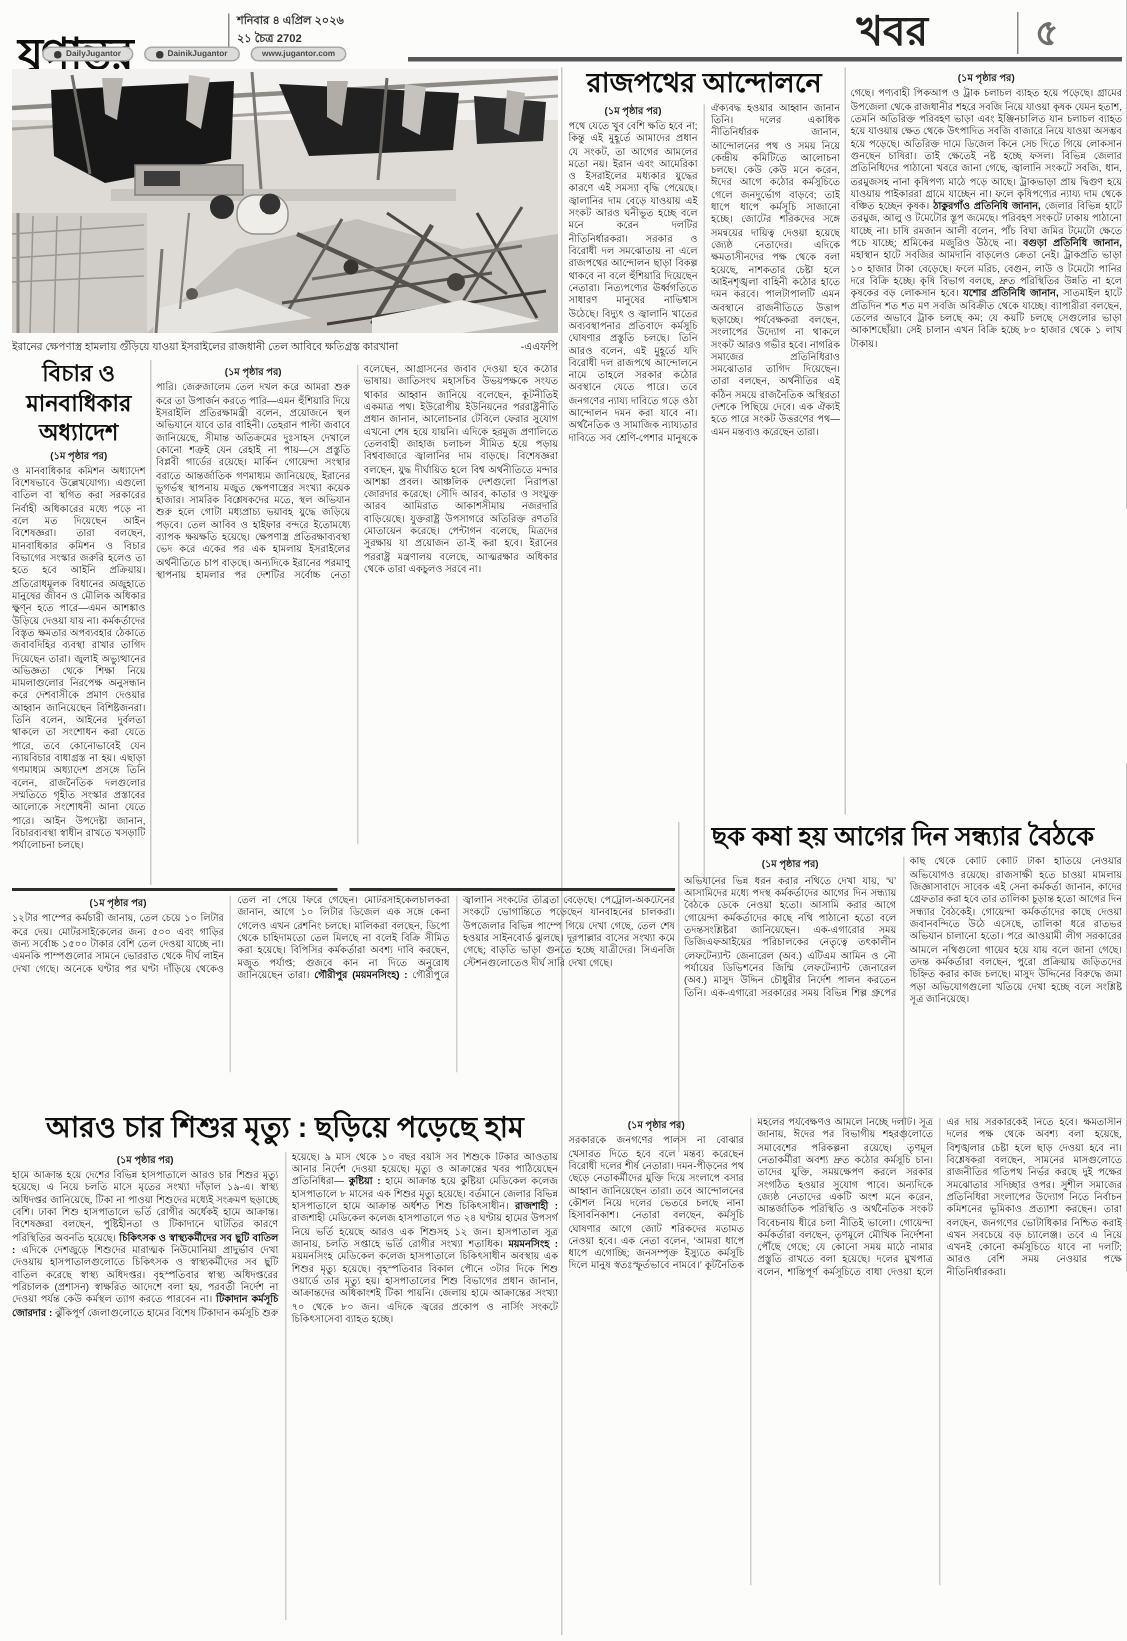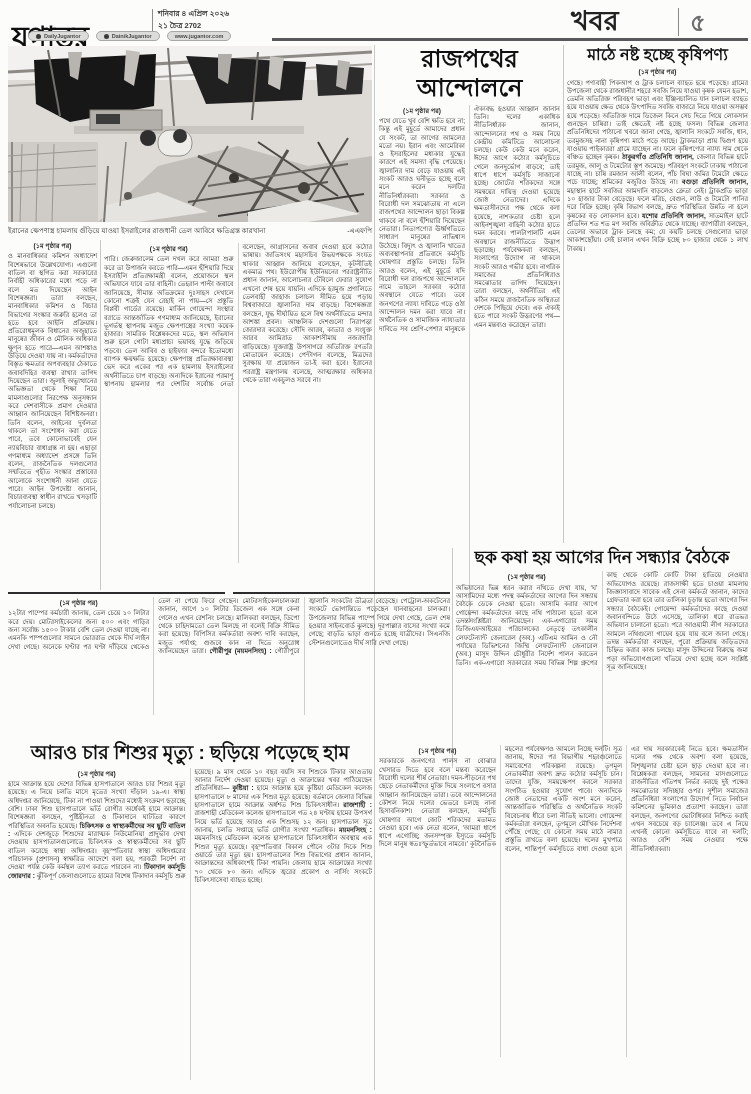--- a/index.html
+++ b/index.html
@@ -121,43 +121,47 @@
     <span class="caption">ইরানের ক্ষেপণাস্ত্র হামলায় গুঁড়িয়ে যাওয়া ইসরাইলের রাজধানী তেল আবিবে ক্ষতিগ্রস্ত কারখানা</span>
     <span class="credit">-এএফপি</span>
   </div>
 
   <div class="abs vsep" style="left:100px;top:240px;height:350px;"></div>
   <div class="abs vsep" style="left:374px;top:45px;height:1045px;"></div>
   <div class="abs vsep" style="left:563px;top:45px;height:498px;"></div>
   <div class="abs vsep" style="left:452px;top:548px;height:220px;"></div>
 
   <div class="abs art" style="left:8px;top:240px;width:89px;">
+    <div class="stack-title">
+      <div>বিচার ও</div>
+      <div>মানবাধিকার</div>
+      <div>অধ্যাদেশ</div>
+    </div>
     <div class="body-txt" style="height:290px;">
       <span class="cont">(১ম পৃষ্ঠার পর)</span>
       <span>ও মানবাধিকার কমিশন অধ্যাদেশ বিশেষভাবে উল্লেখযোগ্য। এগুলো বাতিল বা স্থগিত করা সরকারের নির্বাহী অধিকারের মধ্যে পড়ে না বলে মত দিয়েছেন আইন বিশেষজ্ঞরা। তারা বলছেন, মানবাধিকার কমিশন ও বিচার বিভাগের সংস্কার জরুরি হলেও তা হতে হবে আইনি প্রক্রিয়ায়। প্রতিরোধমূলক বিধানের অজুহাতে মানুষের জীবন ও মৌলিক অধিকার ক্ষুণ্ন হতে পারে—এমন আশঙ্কাও উড়িয়ে দেওয়া যায় না। কর্মকর্তাদের বিস্তৃত ক্ষমতার অপব্যবহার ঠেকাতে জবাবদিহির ব্যবস্থা রাখার তাগিদ দিয়েছেন তারা। জুলাই অভ্যুত্থানের অভিজ্ঞতা থেকে শিক্ষা নিয়ে মামলাগুলোর নিরপেক্ষ অনুসন্ধান করে দেশবাসীকে প্রমাণ দেওয়ার আহ্বান জানিয়েছেন বিশিষ্টজনরা। তিনি বলেন, আইনের দুর্বলতা থাকলে তা সংশোধন করা যেতে পারে, তবে কোনোভাবেই যেন ন্যায়বিচার বাধাগ্রস্ত না হয়। এছাড়া গণমাধ্যম অধ্যাদেশ প্রসঙ্গে তিনি বলেন, রাজনৈতিক দলগুলোর সম্মতিতে গৃহীত সংস্কার প্রস্তাবের আলোকে সংশোধনী আনা যেতে পারে। আইন উপদেষ্টা জানান, বিচারব্যবস্থা স্বাধীন রাখতে খসড়াটি পর্যালোচনা চলছে।</span>
     </div>
   </div>
 
   <div class="abs art" style="left:104px;top:240px;width:268px;">
     <div class="body-txt cols2" style="height:320px;margin-top:3px;">
       <span class="cont">(১ম পৃষ্ঠার পর)</span>
       <span>পারি। জেরুজালেম তেল দখল করে আমরা শুরু করে তা উপার্জন করতে পারি—এমন হুঁশিয়ারি দিয়ে ইসরাইলি প্রতিরক্ষামন্ত্রী বলেন, প্রয়োজনে স্থল অভিযানে যাবে তার বাহিনী। তেহরান পাল্টা জবাবে জানিয়েছে, সীমান্ত অতিক্রমের দুঃসাহস দেখালে কোনো শত্রুই যেন রেহাই না পায়—সে প্রস্তুতি বিপ্লবী গার্ডের রয়েছে। মার্কিন গোয়েন্দা সংস্থার বরাতে আন্তর্জাতিক গণমাধ্যম জানিয়েছে, ইরানের ভূগর্ভস্থ স্থাপনায় মজুত ক্ষেপণাস্ত্রের সংখ্যা কয়েক হাজার। সামরিক বিশ্লেষকদের মতে, স্থল অভিযান শুরু হলে গোটা মধ্যপ্রাচ্য ভয়াবহ যুদ্ধে জড়িয়ে পড়বে। তেল আবিব ও হাইফার বন্দরে ইতোমধ্যে ব্যাপক ক্ষয়ক্ষতি হয়েছে। ক্ষেপণাস্ত্র প্রতিরক্ষাব্যবস্থা ভেদ করে একের পর এক হামলায় ইসরাইলের অর্থনীতিতে চাপ বাড়ছে। অন্যদিকে ইরানের পরমাণু স্থাপনায় হামলার পর দেশটির সর্বোচ্চ নেতা বলেছেন, আগ্রাসনের জবাব দেওয়া হবে কঠোর ভাষায়। জাতিসংঘ মহাসচিব উভয়পক্ষকে সংযত থাকার আহ্বান জানিয়ে বলেছেন, কূটনীতিই একমাত্র পথ। ইউরোপীয় ইউনিয়নের পররাষ্ট্রনীতি প্রধান জানান, আলোচনার টেবিলে ফেরার সুযোগ এখনো শেষ হয়ে যায়নি। এদিকে হরমুজ প্রণালিতে তেলবাহী জাহাজ চলাচল সীমিত হয়ে পড়ায় বিশ্ববাজারে জ্বালানির দাম বাড়ছে। বিশেষজ্ঞরা বলছেন, যুদ্ধ দীর্ঘায়িত হলে বিশ্ব অর্থনীতিতে মন্দার আশঙ্কা প্রবল। আঞ্চলিক দেশগুলো নিরাপত্তা জোরদার করেছে। সৌদি আরব, কাতার ও সংযুক্ত আরব আমিরাত আকাশসীমায় নজরদারি বাড়িয়েছে। যুক্তরাষ্ট্র উপসাগরে অতিরিক্ত রণতরি মোতায়েন করেছে। পেন্টাগন বলেছে, মিত্রদের সুরক্ষায় যা প্রয়োজন তা-ই করা হবে। ইরানের পররাষ্ট্র মন্ত্রণালয় বলেছে, আত্মরক্ষার অধিকার থেকে তারা একচুলও সরবে না।</span>
     </div>
   </div>
 
   <div class="abs art" style="left:379px;top:45px;width:181px;">
-    <h2 style="font-size:24px;">রাজপথের আন্দোলনে</h2>
+    <h2 style="font-size:18px;">রাজপথের আন্দোলনে</h2>
     <div class="body-txt cols2" style="height:518px;margin-top:2px;">
       <span class="cont">(১ম পৃষ্ঠার পর)</span>
       <span>পথে যেতে খুব বেশি ক্ষতি হবে না; কিন্তু এই মুহূর্তে আমাদের প্রধান যে সংকট, তা আগের আমলের মতো নয়। ইরান এবং আমেরিকা ও ইসরাইলের মধ্যকার যুদ্ধের কারণে এই সমস্যা বৃদ্ধি পেয়েছে। জ্বালানির দাম বেড়ে যাওয়ায় এই সংকট আরও ঘনীভূত হচ্ছে বলে মনে করেন দলটির নীতিনির্ধারকরা। সরকার ও বিরোধী দল সমঝোতায় না এলে রাজপথের আন্দোলন ছাড়া বিকল্প থাকবে না বলে হুঁশিয়ারি দিয়েছেন নেতারা। নিত্যপণ্যের ঊর্ধ্বগতিতে সাধারণ মানুষের নাভিশ্বাস উঠেছে। বিদ্যুৎ ও জ্বালানি খাতের অব্যবস্থাপনার প্রতিবাদে কর্মসূচি ঘোষণার প্রস্তুতি চলছে। তিনি আরও বলেন, এই মুহূর্তে যদি বিরোধী দল রাজপথে আন্দোলনে নামে তাহলে সরকার কঠোর অবস্থানে যেতে পারে। তবে জনগণের ন্যায্য দাবিতে গড়ে ওঠা আন্দোলন দমন করা যাবে না। অর্থনৈতিক ও সামাজিক ন্যায্যতার দাবিতে সব শ্রেণি-পেশার মানুষকে ঐক্যবদ্ধ হওয়ার আহ্বান জানান তিনি। দলের একাধিক নীতিনির্ধারক জানান, আন্দোলনের পথ ও সময় নিয়ে কেন্দ্রীয় কমিটিতে আলোচনা চলছে। কেউ কেউ মনে করেন, ঈদের আগে কঠোর কর্মসূচিতে গেলে জনদুর্ভোগ বাড়বে; তাই ধাপে ধাপে কর্মসূচি সাজানো হচ্ছে। জোটের শরিকদের সঙ্গে সমন্বয়ের দায়িত্ব দেওয়া হয়েছে জ্যেষ্ঠ নেতাদের। এদিকে ক্ষমতাসীনদের পক্ষ থেকে বলা হয়েছে, নাশকতার চেষ্টা হলে আইনশৃঙ্খলা বাহিনী কঠোর হাতে দমন করবে। পালটাপালটি এমন অবস্থানে রাজনীতিতে উত্তাপ ছড়াচ্ছে। পর্যবেক্ষকরা বলছেন, সংলাপের উদ্যোগ না থাকলে সংকট আরও গভীর হবে। নাগরিক সমাজের প্রতিনিধিরাও সমঝোতার তাগিদ দিয়েছেন। তারা বলছেন, অর্থনীতির এই কঠিন সময়ে রাজনৈতিক অস্থিরতা দেশকে পিছিয়ে দেবে। এক ঐক্যই হতে পারে সংকট উত্তরণের পথ—এমন মন্তব্যও করেছেন তারা।</span>
     </div>
   </div>
 
   <div class="abs art" style="left:567px;top:45px;width:181px;">
-    <h2 style="font-size:16px;">মাঠে নষ্ট হচ্ছে কৃষিপণ্য</h2>
     <div class="body-txt" style="height:470px;margin-top:2px;">
       <span class="cont">(১ম পৃষ্ঠার পর)</span>
       <span>গেছে। পণ্যবাহী পিকআপ ও ট্রাক চলাচল ব্যাহত হয়ে পড়েছে। গ্রামের উপজেলা থেকে রাজধানীর শহরে সবজি নিয়ে যাওয়া কৃষক যেমন হতাশ, তেমনি অতিরিক্ত পরিবহণ ভাড়া এবং ইঞ্জিনচালিত যান চলাচল ব্যাহত হয়ে যাওয়ায় ক্ষেত থেকে উৎপাদিত সবজি বাজারে নিয়ে যাওয়া অসম্ভব হয়ে পড়েছে। অতিরিক্ত দামে ডিজেল কিনে সেচ দিতে গিয়ে লোকসান গুনছেন চাষিরা। তাই ক্ষেতেই নষ্ট হচ্ছে ফসল। বিভিন্ন জেলার প্রতিনিধিদের পাঠানো খবরে জানা গেছে, জ্বালানি সংকটে সবজি, ধান, তরমুজসহ নানা কৃষিপণ্য মাঠে পড়ে আছে। ট্রাকভাড়া প্রায় দ্বিগুণ হয়ে যাওয়ায় পাইকাররা গ্রামে যাচ্ছেন না। ফলে কৃষিপণ্যের ন্যায্য দাম থেকে বঞ্চিত হচ্ছেন কৃষক। <b>ঠাকুরগাঁও প্রতিনিধি জানান, </b>জেলার বিভিন্ন হাটে তরমুজ, আলু ও টমেটোর স্তূপ জমেছে। পরিবহণ সংকটে ঢাকায় পাঠানো যাচ্ছে না। চাষি রমজান আলী বলেন, পাঁচ বিঘা জমির টমেটো ক্ষেতে পচে যাচ্ছে; শ্রমিকের মজুরিও উঠছে না। <b>বগুড়া প্রতিনিধি জানান, </b>মহাস্থান হাটে সবজির আমদানি বাড়লেও ক্রেতা নেই। ট্রাকপ্রতি ভাড়া ১০ হাজার টাকা বেড়েছে। ফলে মরিচ, বেগুন, লাউ ও টমেটো পানির দরে বিক্রি হচ্ছে। কৃষি বিভাগ বলছে, দ্রুত পরিস্থিতির উন্নতি না হলে কৃষকের বড় লোকসান হবে। <b>যশোর প্রতিনিধি জানান, </b>সাতমাইল হাটে প্রতিদিন শত শত মণ সবজি অবিক্রীত থেকে যাচ্ছে। ব্যাপারীরা বলছেন, তেলের অভাবে ট্রাক চলছে কম; যে কয়টি চলছে সেগুলোর ভাড়া আকাশছোঁয়া। সেই চালান এখন বিক্রি হচ্ছে ৮০ হাজার থেকে ১ লাখ টাকায়। </span>
     </div>
   </div>
 
   <div class="abs art" style="left:456px;top:548px;width:292px;">
     <h2 style="font-size:17px;">ছক কষা হয় আগের দিন সন্ধ্যার বৈঠকে</h2>
     <div class="body-txt cols2" style="height:190px;margin-top:3px;">
       <span class="cont">(১ম পৃষ্ঠার পর)</span>

